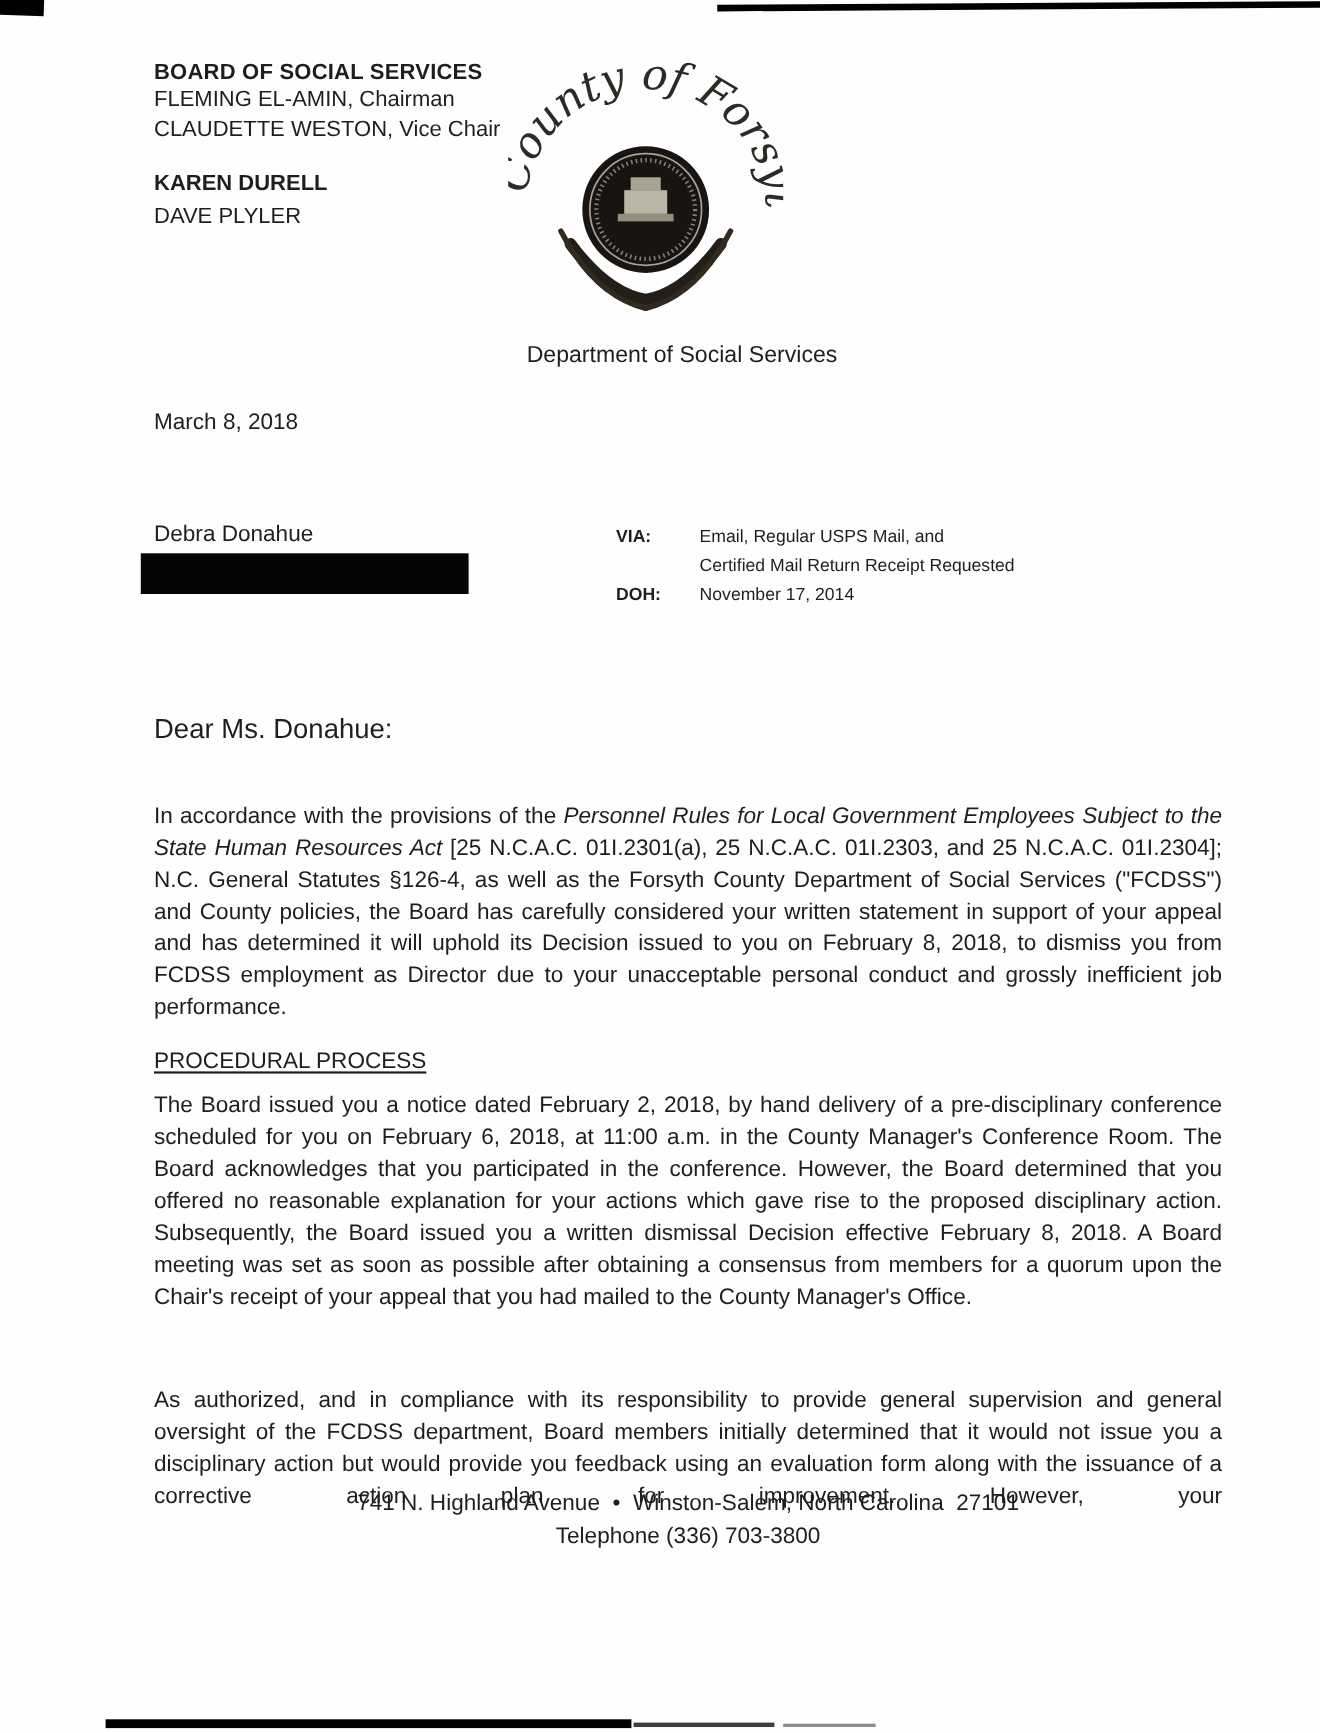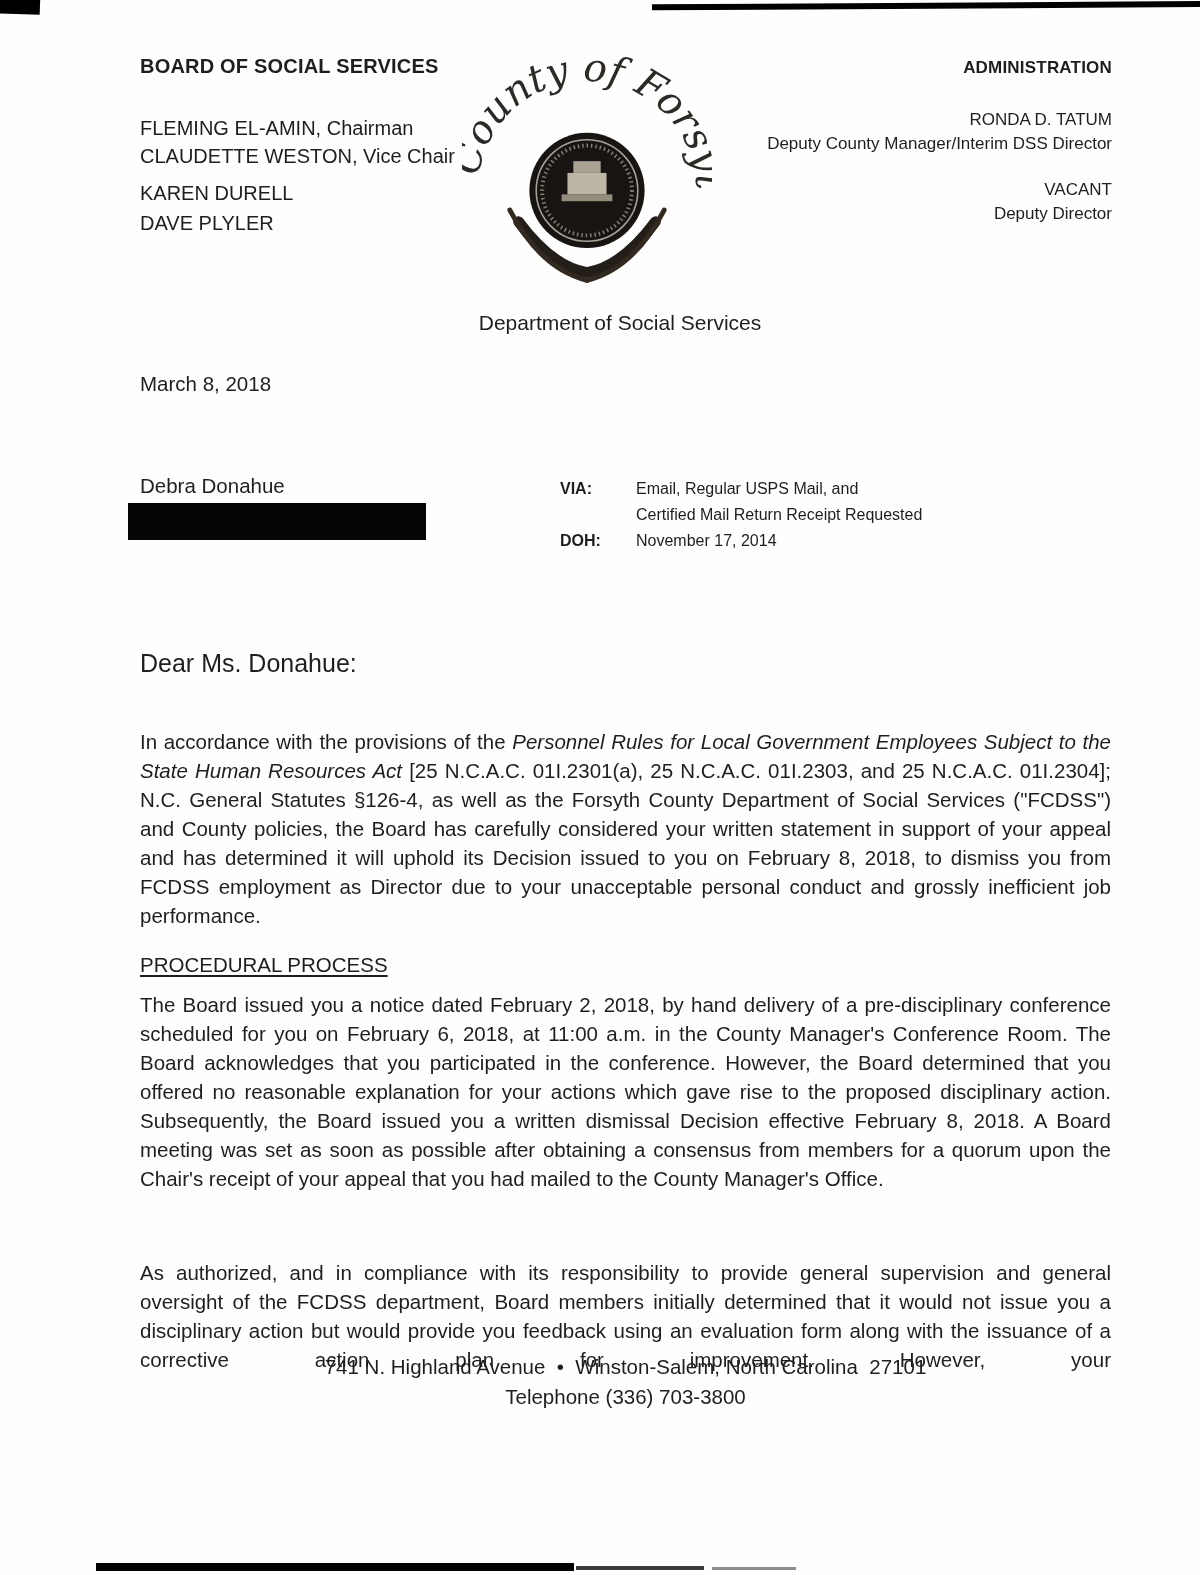--- a/index.html
+++ b/index.html
@@ -13,23 +13,23 @@
   .artifact { position:absolute; background:#000; }
   .a-top-left  { left:-8px; top:-5px; width:48px; height:19px; transform:rotate(2deg); }
   .a-top-right { left:652px; top:1px; width:552px; height:6px; transform:rotate(-0.35deg); transform-origin:right top; }
   .a-bottom-1  { left:96px;  top:1563px; width:478px; height:8px; }
   .a-bottom-2  { left:576px; top:1566px; width:128px; height:4px; background:#3c3c3c; }
   .a-bottom-3  { left:712px; top:1567px; width:84px;  height:3px; background:#8d8d8d; }
 
   
   .board-block { position:absolute; left:140px; top:54px; font-size:20px; line-height:24px; }
   .board-title { font-weight:bold; letter-spacing:0.2px; }
-  .member.m1 { margin-top:38px; }
+  .member.m1 { }
   .member.m2 { margin-top:4px; }
-  .member.m3 { margin-top:13px; }
+  .member.m3 { margin-top:25px;font-weight:bold; }
   .member.m4 { margin-top:6px; }
 
   .seal { position:absolute; left:462px; top:44px; }
   .seal-arc-text { font-family:"DejaVu Serif",serif; font-style:italic; }
 
   .admin-block { position:absolute; right:88px; top:56px; text-align:right; font-size:17px; line-height:24px; }
   .admin-title { font-weight:bold; letter-spacing:0.2px; }
   .admin-name.n1 { margin-top:28px; }
   .admin-name.n2 { margin-top:22px; }
 
@@ -91,27 +91,20 @@
     <circle cx="128" cy="150" r="52" fill="none" stroke="#d9d2c4" stroke-width="1.6" opacity="0.75"></circle>
     <circle cx="128" cy="150" r="46" fill="none" stroke="#efe9dc" stroke-width="4" stroke-dasharray="1.5 3" opacity="0.5"></circle>
     <rect x="114" y="120" width="28" height="12" fill="#c4bcac" opacity="0.85"></rect>
     <rect x="108" y="132" width="40" height="22" fill="#cfc8b8" opacity="0.9"></rect>
     <rect x="102" y="154" width="52" height="7" fill="#b4ab9a" opacity="0.8"></rect>
     <path d="M 58 182 Q 92 228 128 234 Q 164 228 198 182" fill="none" stroke="#241e18" stroke-width="11" stroke-linecap="round"></path>
     <path d="M 49 170 Q 80 230 128 242" fill="none" stroke="#32291f" stroke-width="5" stroke-linecap="round"></path>
     <path d="M 207 170 Q 176 230 128 242" fill="none" stroke="#32291f" stroke-width="5" stroke-linecap="round"></path>
   </svg>
 
-  <div class="admin-block">
-    <div class="admin-title">ADMINISTRATION</div>
-    <div class="admin-name n1">RONDA D. TATUM</div>
-    <div class="admin-role">Deputy County Manager/Interim DSS Director</div>
-    <div class="admin-name n2">VACANT</div>
-    <div class="admin-role">Deputy Director</div>
-  </div>
 
   <div class="dept-line">Department of Social Services</div>
 
   <div class="date-line">March 8, 2018</div>
 
   <div class="recipient">Debra Donahue</div>
   <div class="redaction-bar"></div>
 
   <div class="via-block">
     <div class="via-row">

